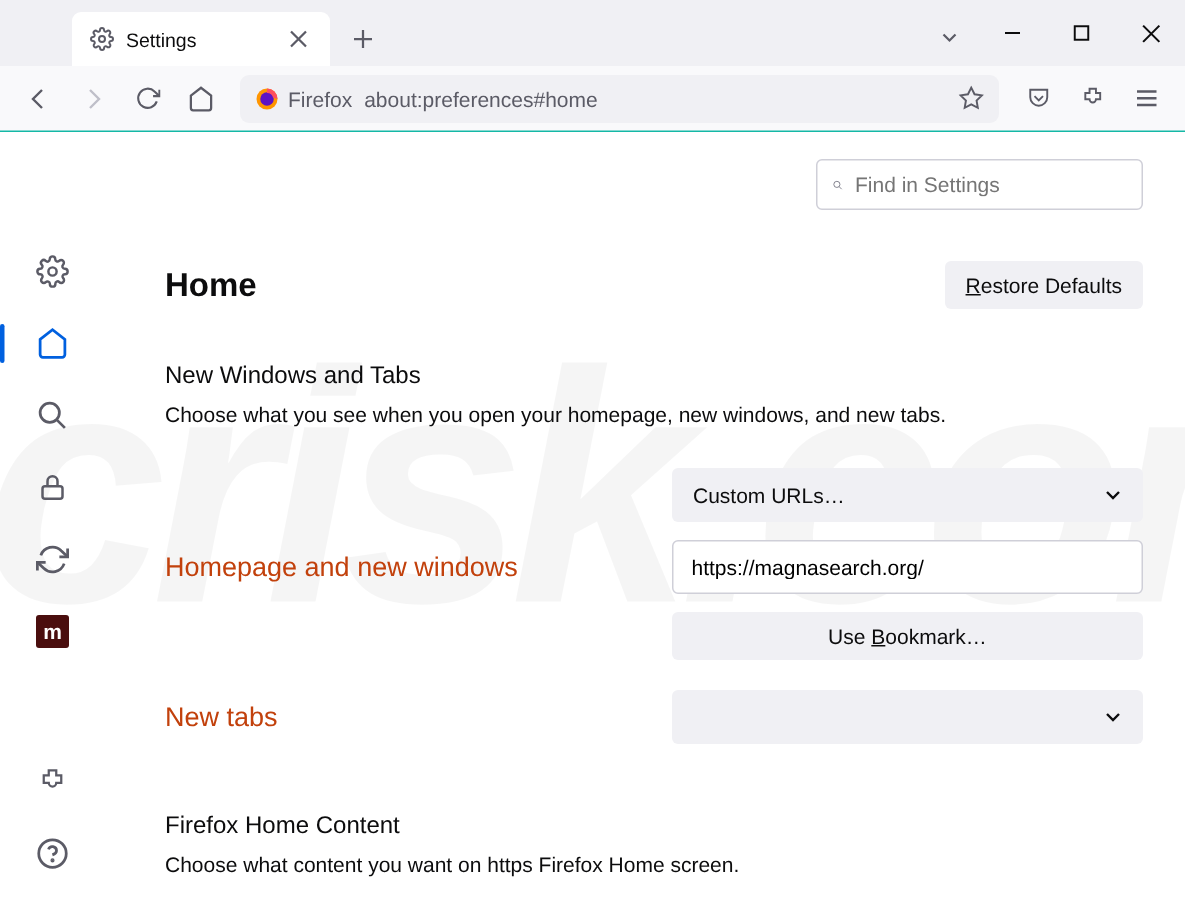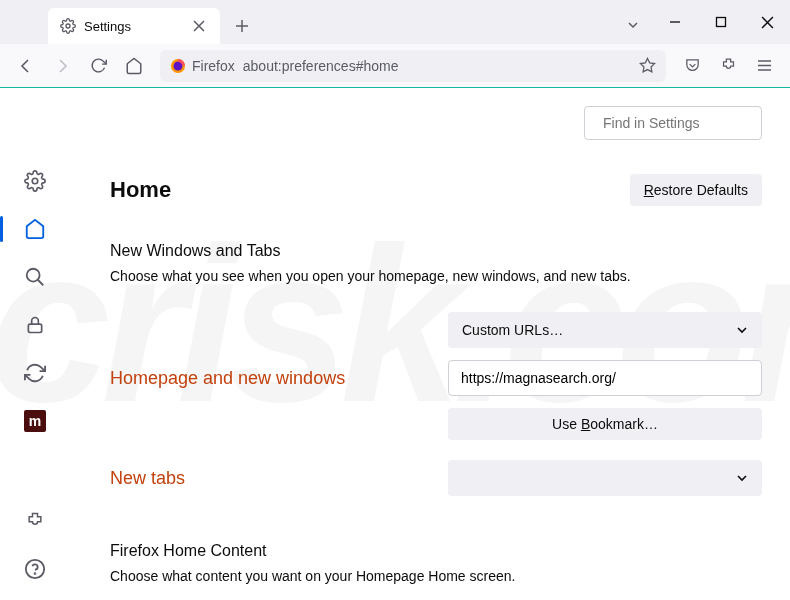--- a/index.html
+++ b/index.html
@@ -29,21 +29,21 @@
     .content { display: flex; height: calc(600px - 88px); position: relative; }
     .sidebar { width: 70px; padding-top: 80px; display: flex; flex-direction: column; align-items: center; gap: 22px; }
     .side-icon { width: 26px; height: 26px; display: flex; align-items: center; justify-content: center; cursor: pointer; color: #5b5b66; position: relative; }
     .side-icon.active { color: #0060df; }
     .side-icon.active::before { content: ''; position: absolute; left: -22px; width: 3px; height: 26px; background: #0060df; border-radius: 2px; }
     .side-m { width: 22px; height: 22px; background: #4a0e0e; color: #fff; font-weight: bold; font-size: 14px; display: flex; align-items: center; justify-content: center; border-radius: 2px; }
     .spacer-flex { flex: 1; }
     
     .main { flex: 1; padding: 18px 28px 18px 40px; }
     .search-row { display: flex; justify-content: flex-end; margin-bottom: 34px; }
-    .search-box { width: 178px; height: 34px; border: 1px solid #cfcfd8; border-radius: 4px; display: flex; align-items: center; padding: 0 10px; gap: 8px; color: #747480; }
+    .search-box { width: 218px; height: 34px; border: 1px solid #cfcfd8; border-radius: 4px; display: flex; align-items: center; padding: 0 10px; gap: 8px; color: #747480; }
     .search-box input { border: none; outline: none; font-size: 14px; flex: 1; background: transparent; }
     
     .head-row { display: flex; justify-content: space-between; align-items: center; margin-bottom: 36px; }
     .page-title { font-size: 22px; font-weight: 600; color: #0c0c0d; }
     .btn { background: #f0f0f4; border: none; padding: 8px 14px; border-radius: 4px; font-size: 14px; cursor: pointer; color: #0c0c0d; }
     .btn .u { text-decoration: underline; }
     
     .sec-title { font-size: 16px; font-weight: 400; margin-bottom: 8px; color: #0c0c0d; }
     .sec-desc { font-size: 14px; color: #0c0c0d; margin-bottom: 28px; }
     
@@ -273,15 +273,15 @@
           <span class="chev">
               <svg width="12" height="12" viewBox="0 0 12 12">
                 <path d="M2 4 L6 8 L10 4" stroke="#0c0c0d" stroke-width="1.6" fill="none"></path>
               </svg>
             </span>
         </div>
       </div>
     </div>
 
     <div class="sec-title">Firefox Home Content</div>
-    <div class="sec-desc">Choose what content you want on your Homepage Home screen.</div>
+    <div class="sec-desc">Choose what content you want on https Firefox Home screen.</div>
   </div>
 </div>
 
 </body></html>

